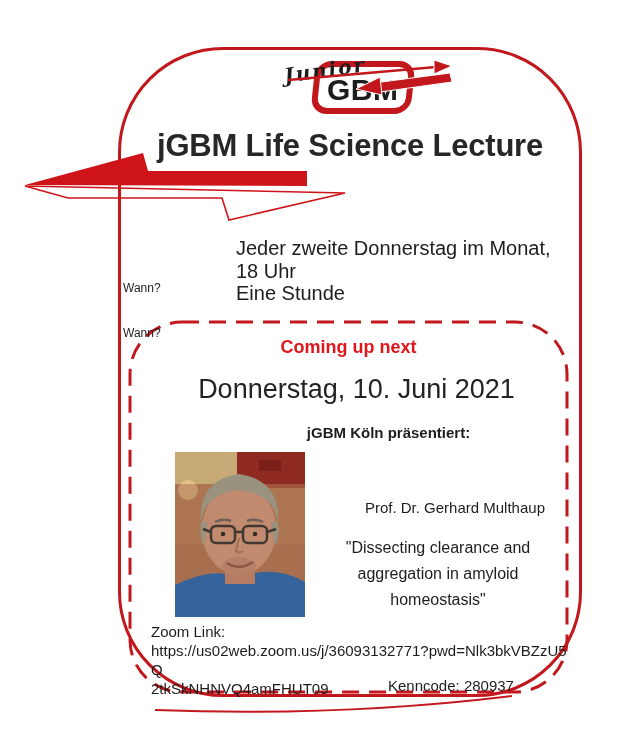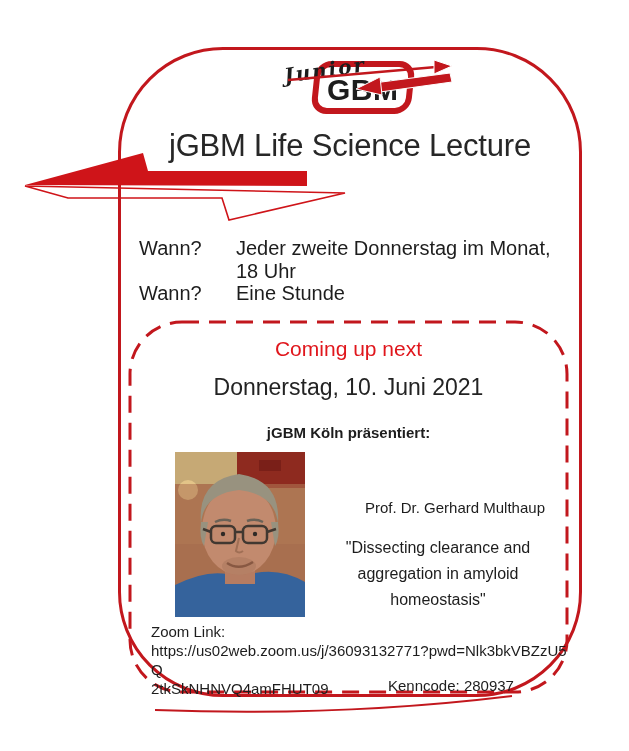--- a/index.html
+++ b/index.html
@@ -32,41 +32,41 @@
   .junior-text{
     position:absolute;left:6px;top:8px;
     font-family:"DejaVu Serif",serif;font-style:italic;font-weight:600;
     font-size:20px;color:#1c1c1c;transform:rotate(-8deg);letter-spacing:2px;
   }
   .logo-arrows{position:absolute;left:0;top:0;width:182px;height:72px;pointer-events:none;}
 
   
   .title{
     position:absolute;left:118px;top:128px;width:464px;text-align:center;
-    font-size:31px;color:#272727;letter-spacing:-0.2px;
+    font-size:31px;color:#272727;letter-spacing:-0.2px;font-weight:bold;
   }
   .flash-graphic{position:absolute;left:0;top:145px;width:400px;height:110px;}
 
   
-  .sched-label{position:absolute;left:139px;width:95px;font-size:20px;}
+  .sched-label{position:absolute;left:123px;width:95px;font-size:12px;margin-top:44px;}
   .sched-value{position:absolute;left:236px;width:330px;font-size:20px;}
   .row1{top:237px;} .row2{top:282px;}
 
   
   .coming-up{
     position:absolute;left:130px;top:337px;width:437px;text-align:center;
-    font-size:21px;font-weight:normal;color:#e0161c;
+    font-size:18px;font-weight:bold;color:#e0161c;
   }
   .event-date{
-    position:absolute;left:130px;top:374px;width:437px;text-align:center;
-    font-size:23px;color:#232323;
+    position:absolute;left:138px;top:374px;width:437px;text-align:center;
+    font-size:27px;color:#232323;
   }
   .presents{
     position:absolute;left:130px;top:424px;width:437px;text-align:center;
-    font-size:15px;font-weight:bold;
+    font-size:15px;font-weight:bold;padding-left:40px;
   }
   .photo{position:absolute;left:175px;top:452px;width:130px;height:165px;}
   .speaker-name{
     position:absolute;left:330px;top:499px;width:215px;text-align:right;font-size:15px;
   }
   .talk-title{
     position:absolute;left:332px;top:535px;width:212px;text-align:center;
     font-size:16px;line-height:26px;
   }
 

